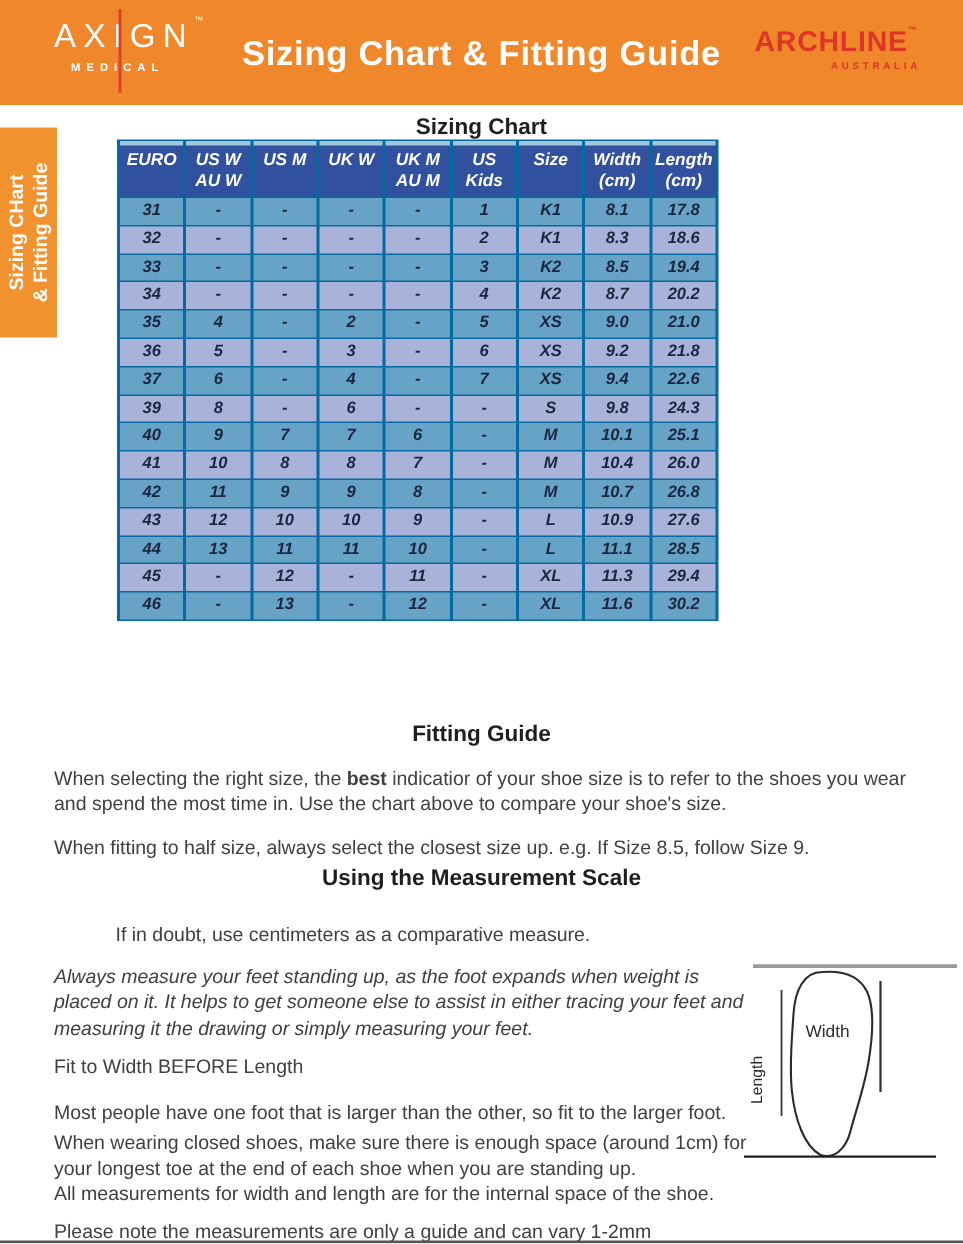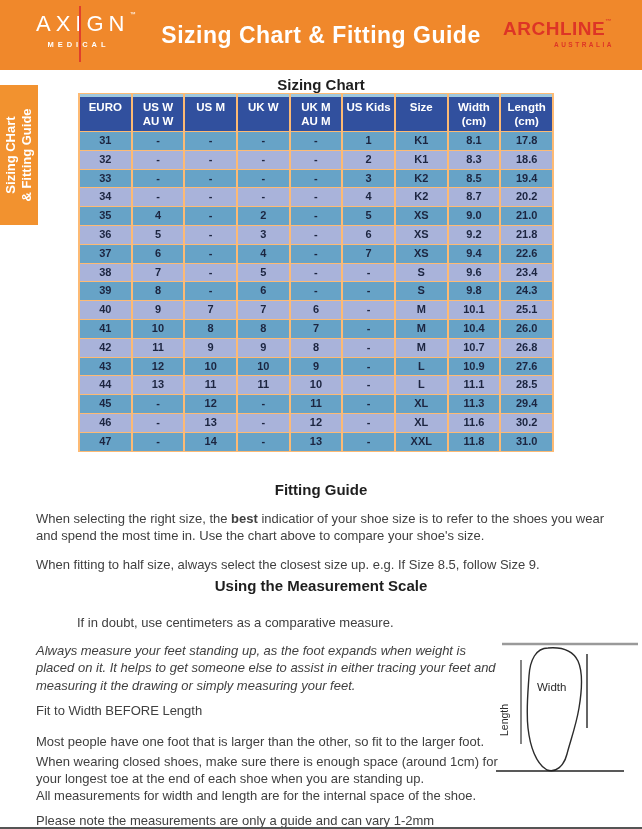--- a/index.html
+++ b/index.html
@@ -37,23 +37,23 @@
   .section-heading {
     position:absolute; left:0; width:642px; text-align:center;
     font-size:15px; font-weight:700; color:#1e1e1e;
   }
   .h-sizing { top:76px; }
   .h-fitting { top:481px; }
   .h-measure { top:577px; }
 
   
   .sizing-table {
-    position:absolute; top:93px; left:78px; width:476px;
+    position:absolute; top:93px; left:78px; width:401px;
     border-collapse:separate; border-spacing:2px 1px;
-    background:#fdba74; table-layout:fixed;
+    background:#0369a1; table-layout:fixed;font-style:italic;
   }
   .sizing-table th {
     background:#31509E; color:#ffffff; font-size:11.5px; font-weight:700;
     padding:4px 0 3px 0; vertical-align:top; white-space:pre-line; line-height:13.5px;
     border-top:3px solid #9fc8de;
   }
   .sizing-table td {
     text-align:center; font-size:11px; font-weight:700; color:#1c2540;
     padding:2px 0; line-height:13.8px;
   }
@@ -197,31 +197,20 @@
           <td>6</td>
           <td>-</td>
           <td>4</td>
           <td>-</td>
           <td>7</td>
           <td>XS</td>
           <td>9.4</td>
           <td>22.6</td>
         </tr>
         <tr>
-          <td>38</td>
-          <td>7</td>
-          <td>-</td>
-          <td>5</td>
-          <td>-</td>
-          <td>-</td>
-          <td>S</td>
-          <td>9.6</td>
-          <td>23.4</td>
-        </tr>
-        <tr>
           <td>39</td>
           <td>8</td>
           <td>-</td>
           <td>6</td>
           <td>-</td>
           <td>-</td>
           <td>S</td>
           <td>9.8</td>
           <td>24.3</td>
         </tr>
@@ -294,31 +283,20 @@
         <tr>
           <td>46</td>
           <td>-</td>
           <td>13</td>
           <td>-</td>
           <td>12</td>
           <td>-</td>
           <td>XL</td>
           <td>11.6</td>
           <td>30.2</td>
-        </tr>
-        <tr>
-          <td>47</td>
-          <td>-</td>
-          <td>14</td>
-          <td>-</td>
-          <td>13</td>
-          <td>-</td>
-          <td>XXL</td>
-          <td>11.8</td>
-          <td>31.0</td>
         </tr>
       </tbody>
   </table>
 
   <div class="section-heading h-fitting">Fitting Guide</div>
   <p class="para p-fit1"><span>When selecting the right size, the </span><span class="bold">best</span><span> indicatior of your shoe size is to refer to the shoes you wear and spend the most time in. Use the chart above to compare your shoe's size.</span></p>
   <p class="para p-fit2">When fitting to half size, always select the closest size up. e.g. If Size 8.5, follow Size 9.</p>
 
   <div class="section-heading h-measure">Using the Measurement Scale</div>
   <p class="para p-m1">If in doubt, use centimeters as a comparative measure.</p>

